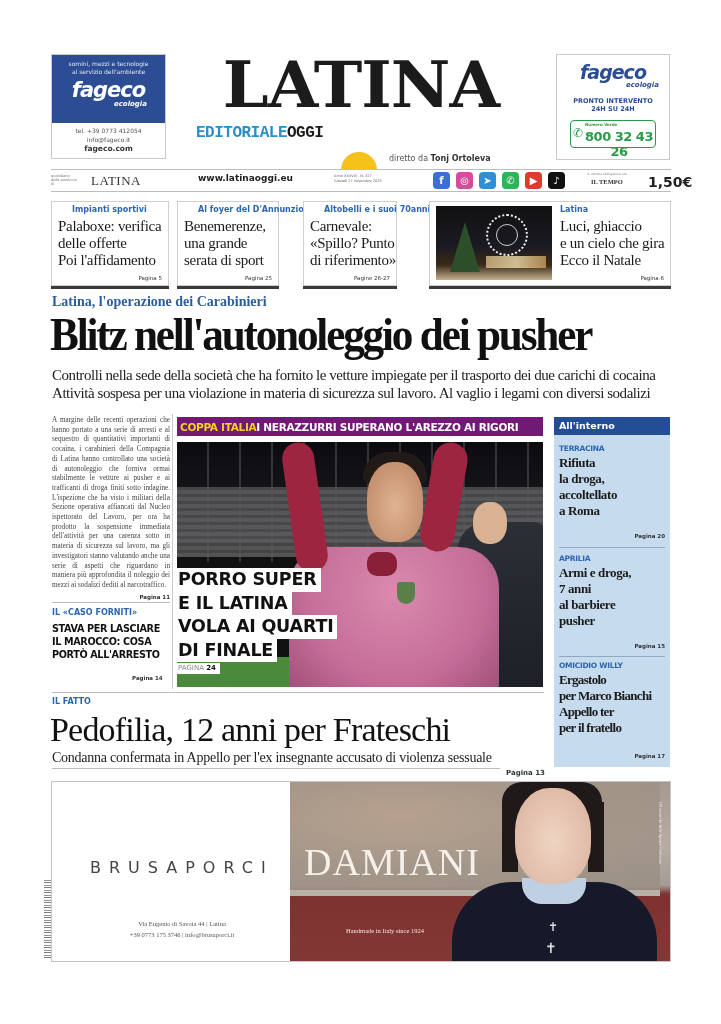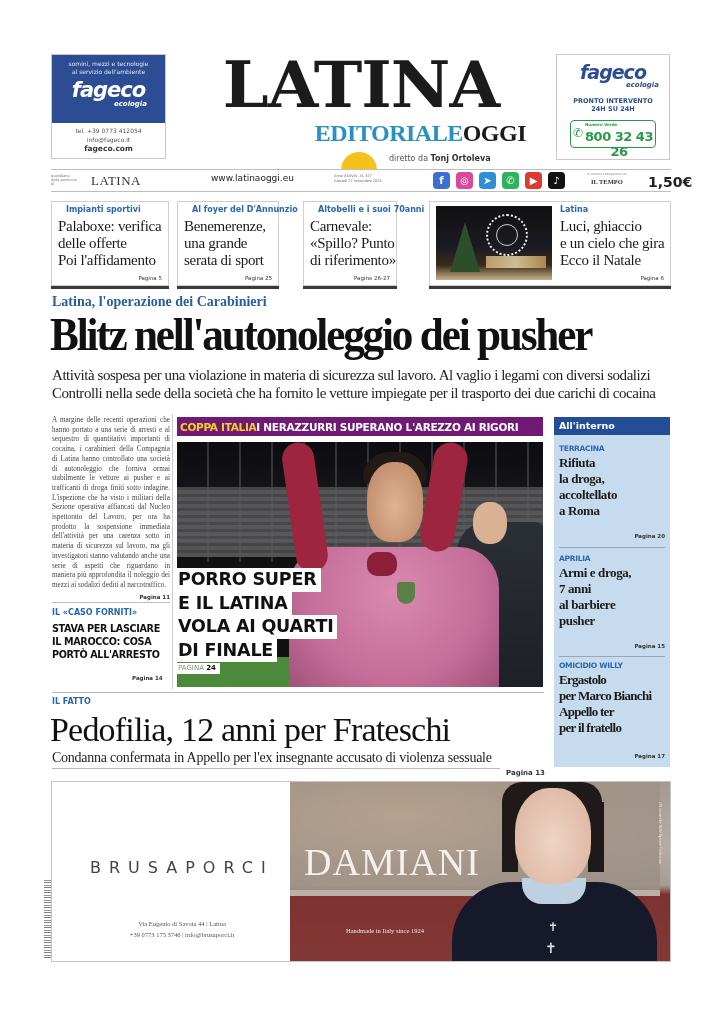--- a/index.html
+++ b/index.html
@@ -9,51 +9,51 @@
   
   .ad-left { left: 51px; top: 54px; width: 115px; height: 105px; border: 1px solid #c9c9c9; }
   .ad-left .top { background: #2c4d94; height: 68px; color: #fff; text-align: center; padding-top: 5px; }
   .ad-left .tag { font-family: "DejaVu Sans", sans-serif; font-size: 6px; line-height: 8px; color: #dfe6f5; }
   .ad-left .brand { font-family: "DejaVu Sans", sans-serif; font-weight: bold; font-style: italic; font-size: 21px; line-height: 22px; letter-spacing: -1px; color: #fff; margin-top: 3px; }
   .ad-left .sub { font-family: "DejaVu Sans", sans-serif; font-weight: bold; font-style: italic; font-size: 7px; line-height: 7px; color: #fff; text-align: right; padding-right: 18px; }
   .ad-left .bottom { text-align: center; font-family: "DejaVu Sans", sans-serif; font-size: 6px; line-height: 9px; color: #555; padding-top: 3px; }
   .ad-left .site { font-weight: bold; font-size: 7.5px; color: #333; }
 
   .logo-latina { left: 196px; top: 52px; width: 330px; font-family: "DejaVu Serif", serif; font-weight: bold; font-size: 64px; line-height: 66px; letter-spacing: -1px; color: #1b1b1b; text-align: center; transform: scaleX(1.02); }
-  .logo-sub { left: 196px; top: 120px; width: 330px; text-align: right; font-family: Liberation Serif, serif; font-weight: bold; font-size: 24px; line-height: 26px; letter-spacing: -0.5px; }
+  .logo-sub { left: 196px; top: 120px; width: 330px; text-align: left; font-family: Liberation Mono, monospace; font-weight: bold; font-size: 16px; line-height: 26px; letter-spacing: -0.5px; }
   .logo-sub .ed { color: #2a8fc2; }
   .logo-sub .og { color: #1b1b1b; }
   .sun { left: 341px; top: 152px; width: 36px; height: 18px; background: #f5c21b; border-radius: 18px 18px 0 0; }
   .director { left: 389px; top: 154px; font-family: "DejaVu Sans", sans-serif; font-size: 8px; color: #555; }
   .director b { color: #333; }
 
   .ad-right { left: 556px; top: 54px; width: 114px; height: 106px; border: 1px solid #c9c9c9; text-align: center; }
   .ad-right .brand { font-family: "DejaVu Sans", sans-serif; font-weight: bold; font-style: italic; font-size: 19px; line-height: 20px; color: #2c4d94; letter-spacing: -1px; margin-top: 7px; }
   .ad-right .sub { font-family: "DejaVu Sans", sans-serif; font-weight: bold; font-style: italic; font-size: 7px; line-height: 7px; color: #2c4d94; text-align: right; padding-right: 10px; }
   .ad-right .pi { font-family: "DejaVu Sans", sans-serif; font-weight: bold; font-size: 6.5px; line-height: 8px; color: #2c4d94; margin-top: 8px; }
   .ad-right .num-box { margin: 7px auto 0; width: 86px; height: 28px; border: 1.5px solid #2a9a49; border-radius: 4px; position: relative; }
   .ad-right .num-label { position: absolute; left: 14px; top: 1px; font-family: "DejaVu Sans", sans-serif; font-size: 4px; color: #2a9a49; font-weight: bold; }
   .ad-right .num { position: absolute; left: 12px; top: 8px; font-family: "DejaVu Sans", sans-serif; font-weight: bold; font-size: 13px; color: #2a9a49; letter-spacing: -0.5px; }
   .ad-right .phone { position: absolute; left: 2px; top: 5px; font-size: 12px; color: #2a9a49; }
 
   .rule { left: 51px; height: 1px; background: #bdbdbd; width: 620px; }
   .infobar { left: 51px; top: 172px; width: 620px; height: 18px; }
   .ib-prov { left: 0; top: 2px; font-family: "DejaVu Sans", sans-serif; font-size: 3.5px; line-height: 4px; color: #777; width: 28px; }
   .ib-latina { left: 40px; top: 1px; font-family: "Liberation Serif", serif; font-size: 13px; color: #333; letter-spacing: 0.5px; }
-  .ib-site { left: 147px; top: 1px; font-family: "DejaVu Sans", sans-serif; font-weight: normal; font-size: 9px; color: #222; margin-left: 13px; }
+  .ib-site { left: 147px; top: 1px; font-family: "DejaVu Sans", sans-serif; font-weight: bold; font-size: 9px; color: #222; }
   .ib-anno { left: 283px; top: 2px; font-family: "DejaVu Sans", sans-serif; font-size: 3.5px; line-height: 5px; color: #666; }
   .social { left: 382px; top: 0; display: flex; gap: 6px; }
   .social span { width: 17px; height: 17px; border-radius: 4px; display: flex; align-items: center; justify-content: center; color: #fff; font-family: "DejaVu Sans", sans-serif; font-weight: bold; font-size: 10px; }
   .ib-tempo { left: 540px; top: 6px; font-family: "Liberation Serif", serif; font-weight: bold; font-size: 6.5px; color: #333; }
   .ib-tempo-small { left: 536px; top: 0px; font-family: "DejaVu Sans", sans-serif; font-size: 3px; color: #888; }
   .ib-price { left: 597px; top: 2px; font-family: "DejaVu Sans", sans-serif; font-weight: bold; font-size: 14px; color: #222; }
 
   
   .teaser { top: 201px; height: 85px; border: 1px solid #cfcfcf; box-shadow: 0 3px 0 #3a3a3a; background: #fff; }
-  .teaser .kicker { position: absolute; left: 14px; top: 3px; font-family: "DejaVu Sans", sans-serif; font-weight: bold; font-size: 8px; color: #2b66b0; white-space: nowrap; }
+  .teaser .kicker { position: absolute; left: 20px; top: 3px; font-family: "DejaVu Sans", sans-serif; font-weight: bold; font-size: 8px; color: #2b66b0; white-space: nowrap; }
   .teaser .title { position: absolute; left: 6px; top: 16px; font-family: "Liberation Serif", serif; font-size: 15px; line-height: 17px; color: #1a1a1a; letter-spacing: -0.3px; }
   .teaser .page { position: absolute; right: 6px; bottom: 4px; font-family: "DejaVu Sans", sans-serif; font-size: 5.5px; color: #333; }
   .teaser-photo { left: 6px; top: 4px; width: 116px; height: 74px; background: linear-gradient(180deg, #111 0%, #1a1a22 55%, #3a2b1a 80%, #c7b08a 100%); overflow: hidden; }
   .tree { left: 14px; top: 16px; width: 0; height: 0; border-left: 15px solid transparent; border-right: 15px solid transparent; border-bottom: 50px solid #2d4e2b; }
   .wheel { left: 50px; top: 8px; width: 42px; height: 42px; border-radius: 50%; border: 2px dotted #eee; }
   .wheel2 { left: 60px; top: 18px; width: 22px; height: 22px; border-radius: 50%; border: 1px solid #ccc; }
   .lights { left: 50px; top: 50px; width: 60px; height: 12px; background: linear-gradient(90deg, #d8b880, #f3e1b0, #c79c5c); opacity: 0.8; }
 
   
   .kicker-main { left: 52px; top: 294px; font-family: "Liberation Serif", serif; font-weight: bold; font-size: 14px; color: #2b5e9e; }
@@ -230,22 +230,22 @@
     <div>Luci, ghiaccio</div>
       <div>e un cielo che gira</div>
       <div>Ecco il Natale</div>
   </div>
   <div class="page">Pagina 6</div>
 </div>
 
 <div class="abs kicker-main">Latina, l'operazione dei Carabinieri</div>
 <div class="abs headline-main">Blitz nell'autonoleggio dei pusher</div>
 <div class="abs sub-main">
+  <div>Controlli nella sede della società che ha fornito le vetture impiegate per il trasporto dei due carichi di cocaina</div>
   <div>Attività sospesa per una violazione in materia di sicurezza sul lavoro. Al vaglio i legami con diversi sodalizi</div>
-  <div>Controlli nella sede della società che ha fornito le vetture impiegate per il trasporto dei due carichi di cocaina</div>
 </div>
 
 <div class="abs col-left">
   <span>A margine delle recenti operazioni che hanno portato a una serie di arresti e al sequestro di quantitativi importanti di cocaina, i carabinieri della Compagnia di Latina hanno controllato una società di autonoleggio che forniva ormai stabilmente le vetture ai pusher e ai trafficanti di droga finiti sotto indagine. L'ispezione che ha visto i militari della Sezione operativa affiancati dal Nucleo ispettorato del Lavoro, per ora ha prodotto la sospensione immediata dell'attività per una carenza sotto in materia di sicurezza sul lavoro, ma gli investigatori stanno valutando anche una serie di aspetti che riguardano in maniera più approfondita il noleggio dei mezzi ai sodalizi dediti al narcotraffico.</span>
   <span class="page">Pagina 11</span>
 </div>
 <div class="abs divider-left"></div>
 <div class="abs caso-kicker">IL «CASO FORNITI»</div>
 <div class="abs caso-title">
   <div>STAVA PER LASCIARE</div>

